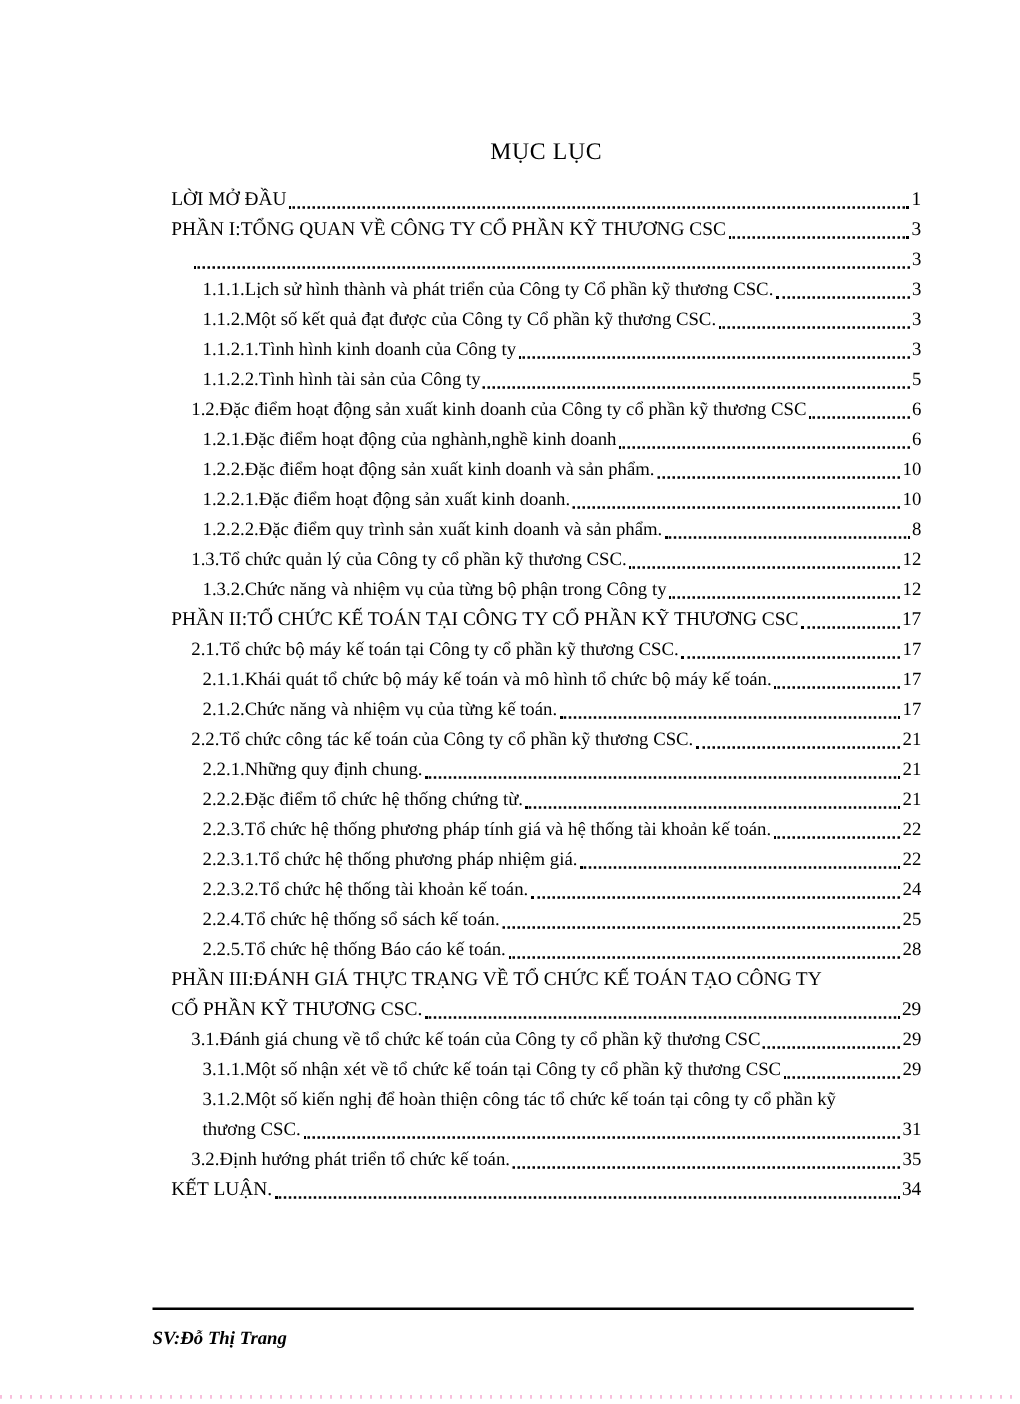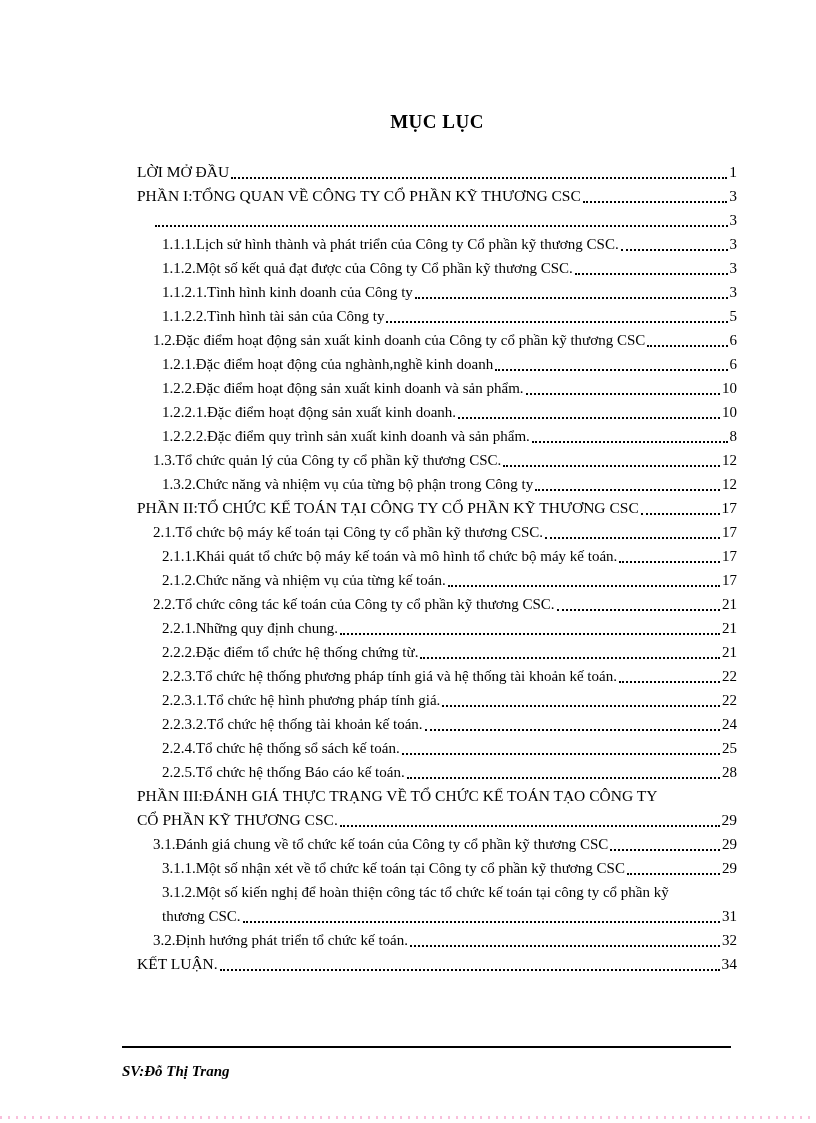--- a/index.html
+++ b/index.html
@@ -19,24 +19,24 @@
     position: absolute;
     inset: 0;
   }
   .content {
     position: absolute;
     top: 108px;
     left: 137px;
     width: 600px;
   }
   .toc-title {
-    margin: 0 0 24px 0;
+    margin: 0 0 12px 0;
     text-align: center;
     font-size: 19px;
-    font-weight: bold;
+    font-weight: normal;
     line-height: 28px;
     letter-spacing: 0.5px;
   }
   .toc-list {
     width: 600px;
   }
   .toc-row {
     display: flex;
     align-items: baseline;
     line-height: 24px;
@@ -209,21 +209,21 @@
     <span class="toc-text">2.2.2.Đặc điểm tổ chức hệ thống chứng từ.</span>
     <span class="toc-leader"></span>
     <span class="toc-page">21</span>
   </div>
         <div class="toc-row lvl-2">
     <span class="toc-text">2.2.3.Tổ chức hệ thống phương pháp tính giá và hệ thống tài khoản kế toán.</span>
     <span class="toc-leader"></span>
     <span class="toc-page">22</span>
   </div>
         <div class="toc-row lvl-2">
-    <span class="toc-text">2.2.3.1.Tổ chức hệ hình phương pháp tính giá. </span>
+    <span class="toc-text">2.2.3.1.Tổ chức hệ thống phương pháp nhiệm giá. </span>
     <span class="toc-leader"></span>
     <span class="toc-page">22</span>
   </div>
         <div class="toc-row lvl-2">
     <span class="toc-text">2.2.3.2.Tổ chức hệ thống tài khoản kế toán. </span>
     <span class="toc-leader"></span>
     <span class="toc-page">24</span>
   </div>
         <div class="toc-row lvl-2">
     <span class="toc-text">2.2.4.Tổ chức hệ thống sổ sách kế toán.</span>
@@ -259,21 +259,21 @@
 
   </div>
         <div class="toc-row lvl-2">
     <span class="toc-text">thương CSC.</span>
     <span class="toc-leader"></span>
     <span class="toc-page">31</span>
   </div>
         <div class="toc-row lvl-1">
     <span class="toc-text">3.2.Định hướng phát triển tổ chức kế toán. </span>
     <span class="toc-leader"></span>
-    <span class="toc-page">32</span>
+    <span class="toc-page">35</span>
   </div>
         <div class="toc-row lvl-0 bold">
     <span class="toc-text">KẾT LUẬN. </span>
     <span class="toc-leader"></span>
     <span class="toc-page">34</span>
   </div>
       </div>
   </div>
 
   <div class="footer">

